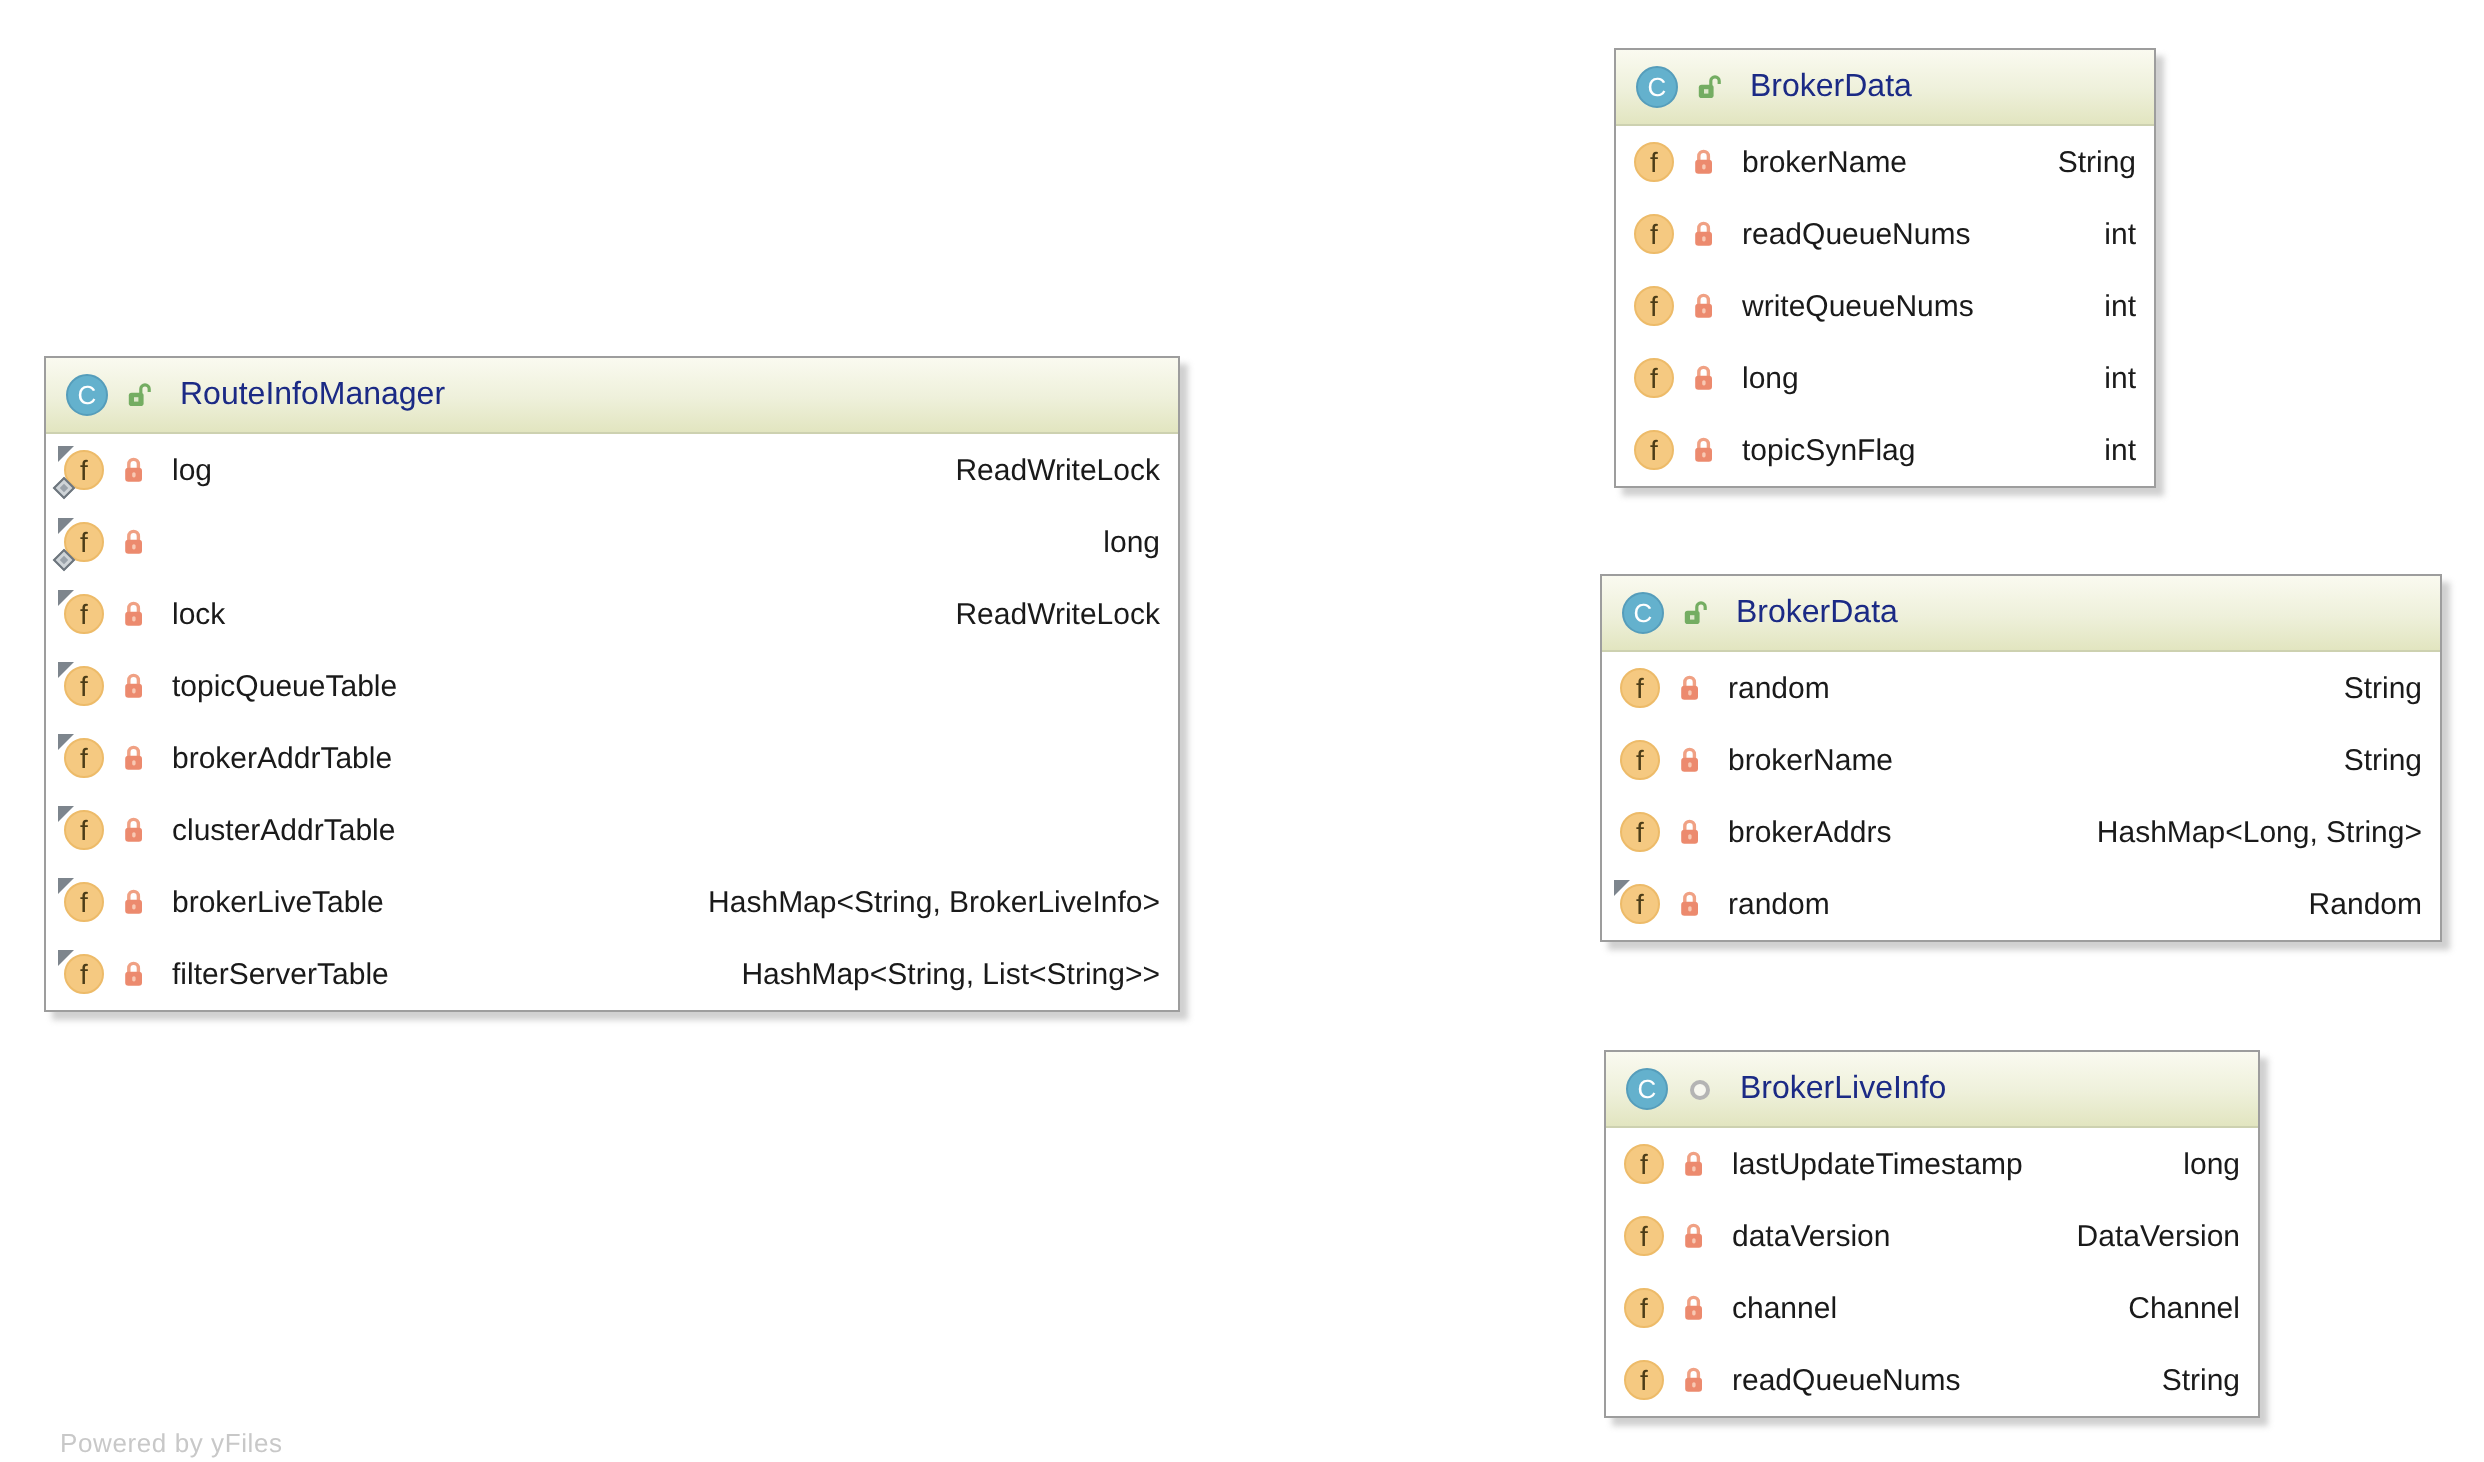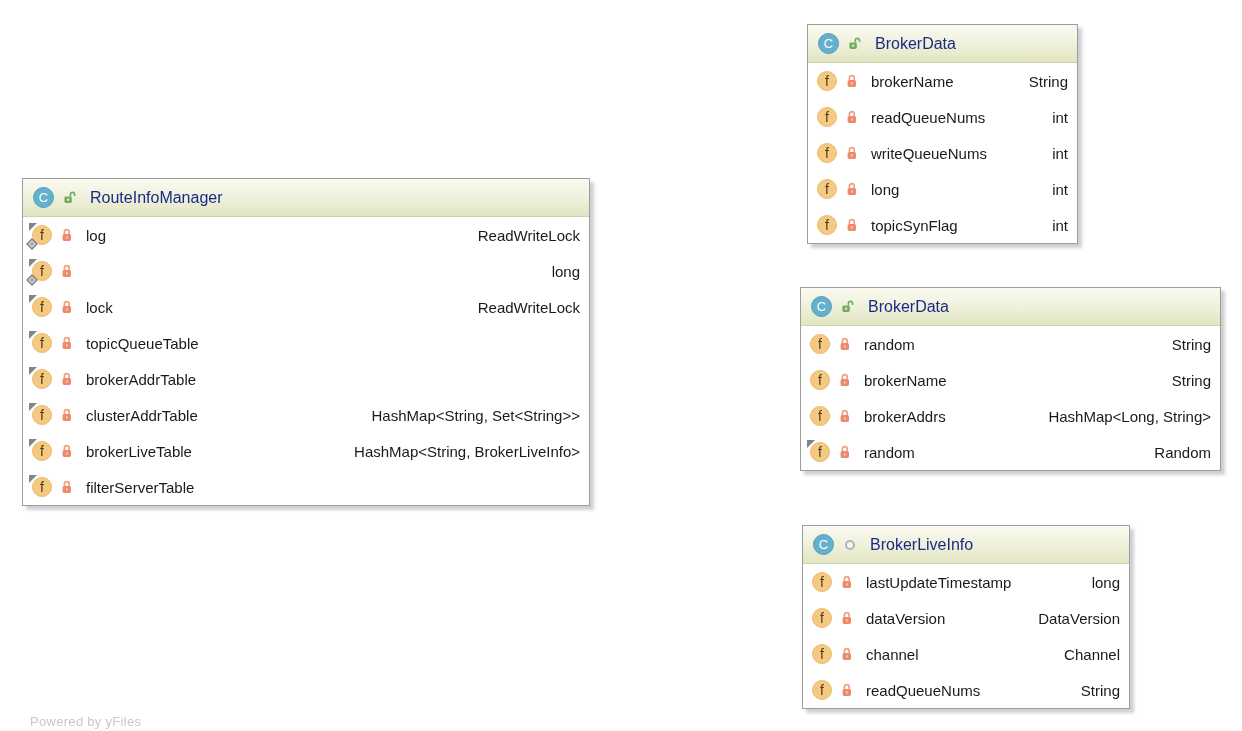--- a/index.html
+++ b/index.html
@@ -205,21 +205,20 @@
 
     </span>
     <span class="lock-private">
       <svg width="12" height="14" viewBox="0 0 12 14">
         <path d="M3.4 6.2 V4.1 a2.4 2.4 0 0 1 4.8 0 V6.2" fill="none" stroke="#f0a184" stroke-width="1.7"></path>
         <rect x="1.6" y="5.9" width="8.4" height="7.0" rx="1.6" fill="#ec8a6e"></rect>
         <rect x="5.1" y="8.1" width="1.7" height="2.6" rx="0.8" fill="#f8c9b4"></rect>
       </svg>
     </span>
     <span class="fname">clusterAddrTable</span>
-    <span class="ftype">HashMap&lt;String, Set&lt;String&gt;&gt;</span>
   </div>
           <div class="field-row">
     <span class="field-icon-wrap final">
       <span class="ficon">f</span>
       <span class="mod-wedge"></span>
 
     </span>
     <span class="lock-private">
       <svg width="12" height="14" viewBox="0 0 12 14">
         <path d="M3.4 6.2 V4.1 a2.4 2.4 0 0 1 4.8 0 V6.2" fill="none" stroke="#f0a184" stroke-width="1.7"></path>
@@ -237,20 +236,21 @@
 
     </span>
     <span class="lock-private">
       <svg width="12" height="14" viewBox="0 0 12 14">
         <path d="M3.4 6.2 V4.1 a2.4 2.4 0 0 1 4.8 0 V6.2" fill="none" stroke="#f0a184" stroke-width="1.7"></path>
         <rect x="1.6" y="5.9" width="8.4" height="7.0" rx="1.6" fill="#ec8a6e"></rect>
         <rect x="5.1" y="8.1" width="1.7" height="2.6" rx="0.8" fill="#f8c9b4"></rect>
       </svg>
     </span>
     <span class="fname">filterServerTable</span>
+    <span class="ftype">HashMap&lt;String, List&lt;String&gt;&gt;</span>
   </div>
         </div>
   </div>
       <div class="class-node" style="left: 807px; top: 24px; width: 271px;">
     <div class="class-header">
       <span class="class-icon">C</span>
       <span class="vis-icon public">
         <svg class="lock-open-svg" width="14" height="14" viewBox="0 0 14 14">
           <path d="M7.4 5.6 V3.5 a2.1 2.1 0 0 1 4.2 0 V5.0" fill="none" stroke="#74ad62" stroke-width="1.6"></path>
           <rect x="1.4" y="5.4" width="7.4" height="6.6" rx="1.4" fill="#74ad62"></rect>

